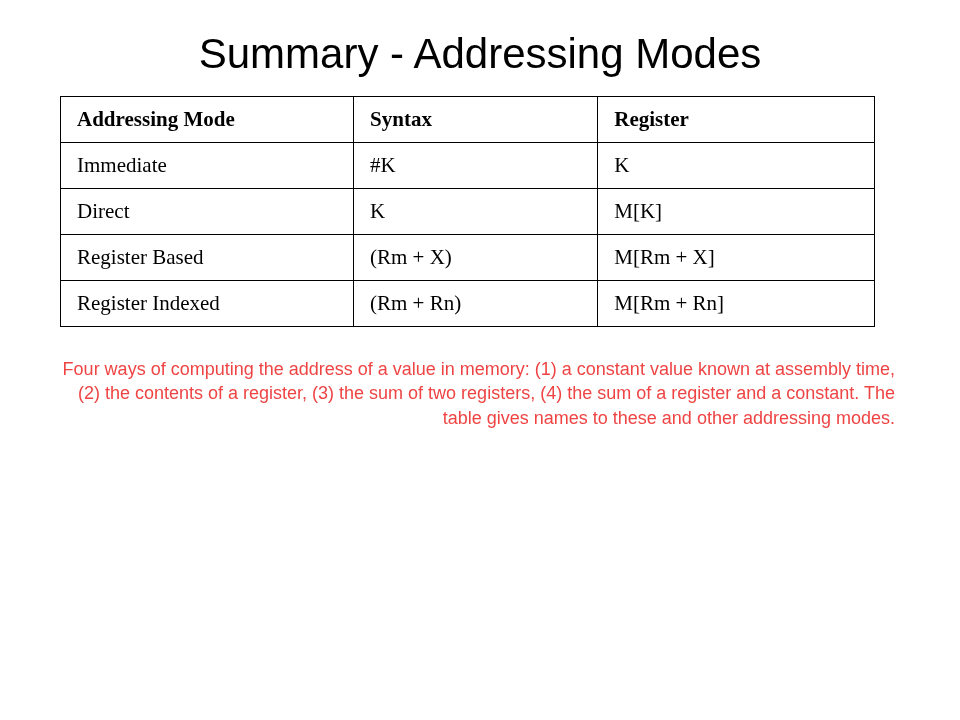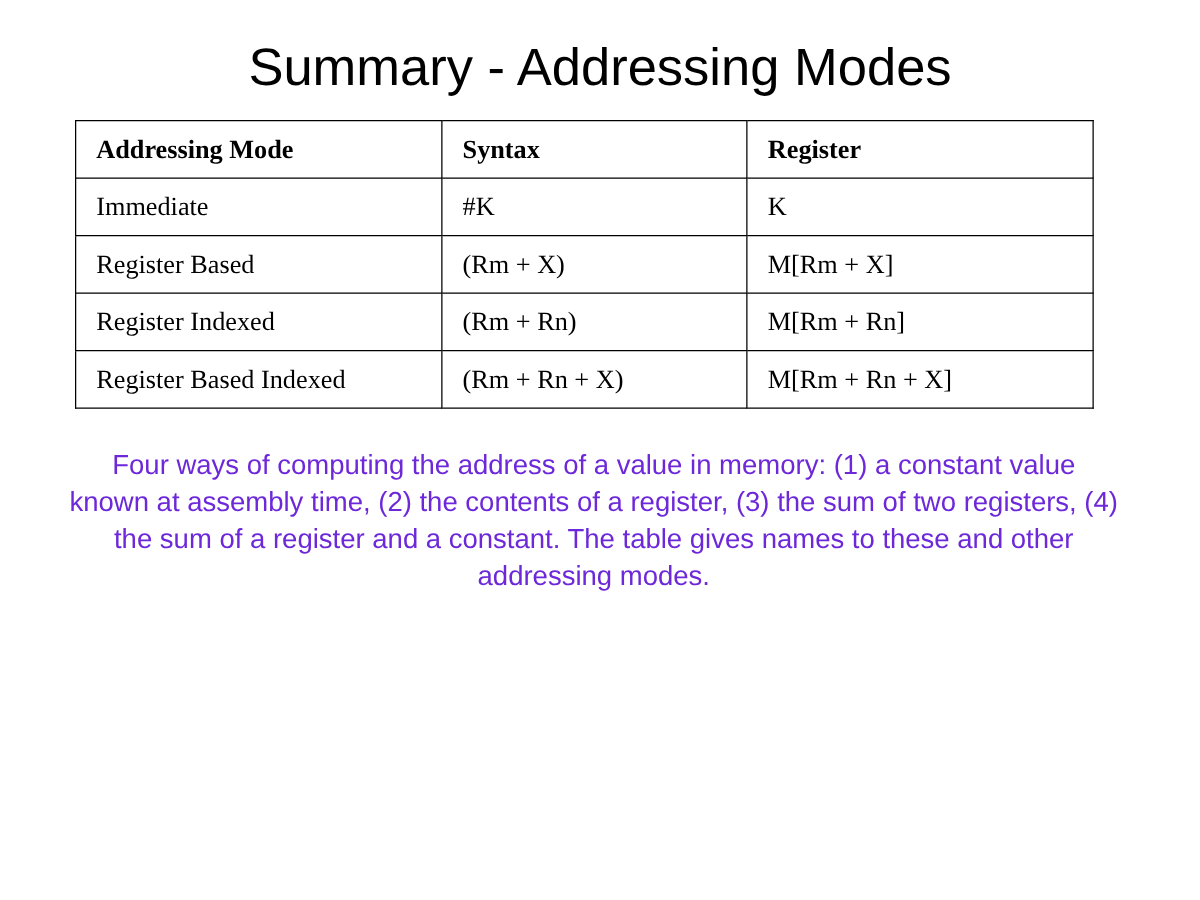--- a/index.html
+++ b/index.html
@@ -44,25 +44,25 @@
     th:nth-child(1), td:nth-child(1) {
       width: 36%;
     }
     th:nth-child(2), td:nth-child(2) {
       width: 30%;
     }
     th:nth-child(3), td:nth-child(3) {
       width: 34%;
     }
     .footer-text {
-      font-size: 22px;
+      font-size: 18px;
       line-height: 1.35;
-      color: #6d28d9;
+      color: #ef4444;
       padding: 0 20px 0 10px;
-      text-align: center;
+      text-align: right;
     }
   </style>
 </head>
 <body>
 
 <h1 class="title">Summary - Addressing Modes</h1>
 
 <div class="table-container">
   <table>
     <thead>
@@ -72,31 +72,31 @@
         <th>Register</th>
       </tr>
     </thead>
     <tbody>
       <tr>
         <td>Immediate</td>
         <td>#K</td>
         <td>K</td>
       </tr>
       <tr>
+        <td>Direct</td>
+        <td>K</td>
+        <td>M[K]</td>
+      </tr>
+      <tr>
         <td>Register Based</td>
         <td>(Rm + X)</td>
         <td>M[Rm + X]</td>
       </tr>
       <tr>
         <td>Register Indexed</td>
         <td>(Rm + Rn)</td>
         <td>M[Rm + Rn]</td>
       </tr>
-      <tr>
-        <td>Register Based Indexed</td>
-        <td>(Rm + Rn + X)</td>
-        <td>M[Rm + Rn + X]</td>
-      </tr>
     </tbody>
   </table>
 </div>
 
 <p class="footer-text">Four ways of computing the address of a value in memory: (1) a constant value known at assembly time, (2) the contents of a register, (3) the sum of two registers, (4) the sum of a register and a constant. The table gives names to these and other addressing modes.</p>
 
 </body></html>

